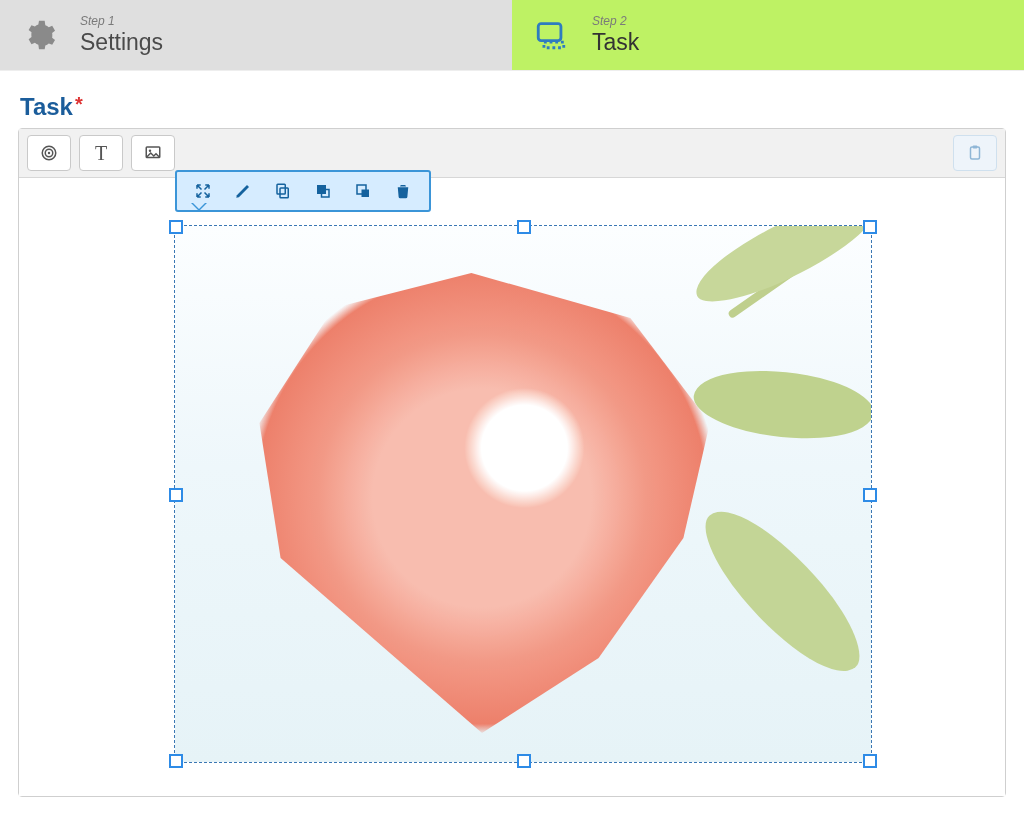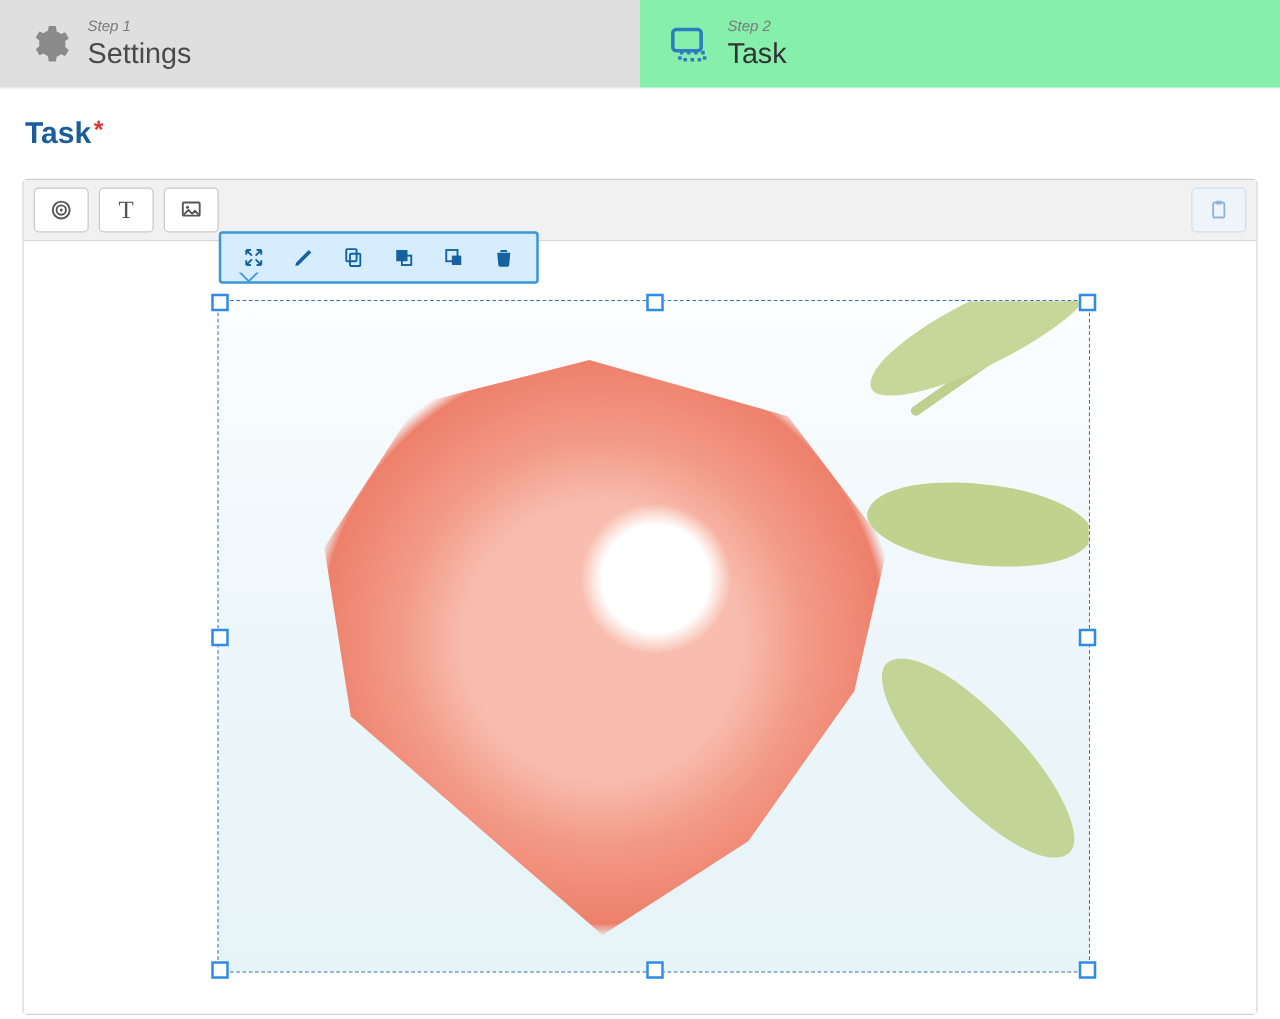--- a/index.html
+++ b/index.html
@@ -1,28 +1,28 @@
 <!DOCTYPE html>
 <html><head>
 <meta charset="utf-8">
 <style>
 html,body{margin:0;padding:0;font-family:"Segoe UI",Arial,sans-serif;background:#fff;color:#333}
 .wizard-steps{display:flex;height:70px;border-bottom:1px solid #eee}
-.step{display:flex;align-items:center;gap:14px;padding:0 22px;flex:1;cursor:pointer}
+.step{display:flex;align-items:center;gap:24px;padding:0 22px;flex:1;cursor:pointer}
 .step.inactive{background:#dfdfdf}
-.step.active{background:#86efac}
+.step.active{background:#bef264}
 .step .icon{width:34px;height:34px;display:flex;align-items:center;justify-content:center;color:#7a7a7a}
 .step.active .icon{color:#2e7cc0}
 .step .texts{display:flex;flex-direction:column;line-height:1.15}
 .step .small{font-size:12px;font-style:italic;color:#7a7a7a}
 .step .big{font-size:23px;color:#4a4a4a}
 .step.active .big{color:#333}
 
 .page{padding:22px 18px}
-.section-title{font-size:24px;color:#1b5d9b;margin:0 0 22px 2px}
+.section-title{font-size:24px;color:#1b5d9b;margin:0 0 7px 2px}
 .section-title .req{color:#d33;font-size:20px;vertical-align:top;margin-left:2px}
 
 .editor-wrap{border:1px solid #cfcfcf;border-radius:4px}
 .toolbar{display:flex;align-items:center;gap:8px;padding:6px 8px;border-bottom:1px solid #d7d7d7;background:#f1f1f1}
 .toolbar .spacer{flex:1}
 .tbtn{width:44px;height:36px;border:1px solid #c9c9c9;border-radius:4px;background:#fff;display:flex;align-items:center;justify-content:center;cursor:pointer;color:#555;font-family:Georgia,serif}
 .tbtn.disabled{background:#eef4fa;border-color:#cfe0ee;color:#9fb9cf;cursor:default}
 .tbtn svg{width:18px;height:18px;fill:#555}
 .tbtn .T{font-size:20px}
 

